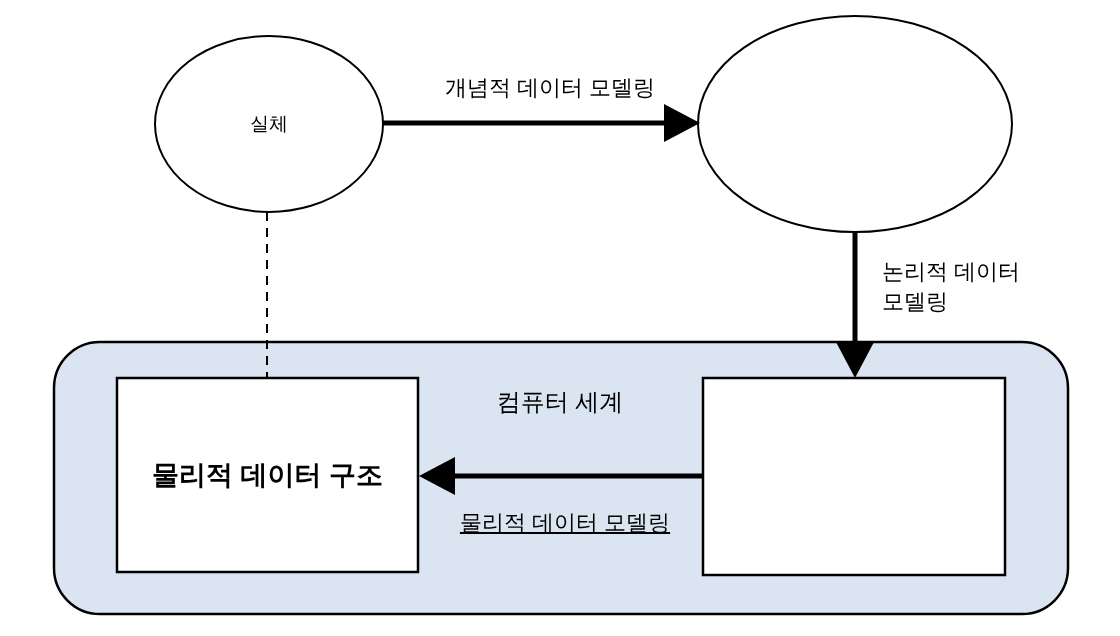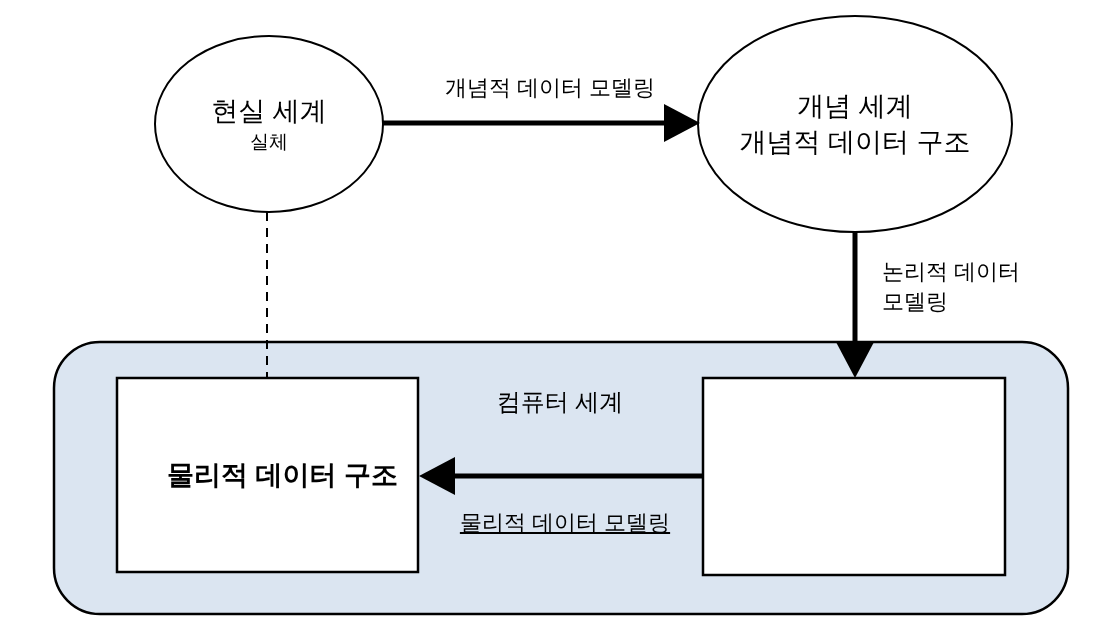--- a/index.html
+++ b/index.html
@@ -63,38 +63,33 @@
     <polygon points="664,104 664,142 700,123" fill="#000000"></polygon>
 
     <line x1="855" y1="232" x2="855" y2="344" stroke="#000000" stroke-width="5"></line>
     <polygon points="836,342 874,342 855,378" fill="#000000"></polygon>
 
     <line x1="703" y1="476" x2="453" y2="476" stroke="#000000" stroke-width="5"></line>
     <polygon points="455,457 455,495 419,476" fill="#000000"></polygon>
   </svg>
 
   <div class="txt" style="left:155px; top:36px; width:228px; height:176px;">
-    <div class="node-line-lg">현실 세계</div>
     <div class="node-line-md">실체</div>
   </div>
 
-  <div class="txt" style="left:698px; top:16px; width:314px; height:216px;">
-    <div class="node-line-lg">개념 세계</div>
-    <div class="node-line-lg">개념적 데이터 구조</div>
-  </div>
 
   <div class="txt edge-label" style="left:410px; top:74px; width:280px; height:28px;">개념적 데이터 모델링</div>
 
   <div class="txt edge-label left-align" style="left:882px; top:256px; width:200px; height:62px;">
     <div>논리적 데이터</div>
     <div>모델링</div>
   </div>
 
   <div class="txt zone-label" style="left:460px; top:386px; width:200px; height:32px;">컴퓨터 세계</div>
 
-  <div class="txt" style="left:117px; top:378px; width:301px; height:194px;padding-left:15px;">
+  <div class="txt" style="left:117px; top:378px; width:301px; height:194px;">
     <div class="node-line-bold">물리적 데이터 구조</div>
   </div>
 
 
   <div class="txt edge-label" style="left:425px; top:509px; width:280px; height:28px;text-decoration:underline;">물리적 데이터 모델링</div>
 
 </div>
 
 </body></html>

